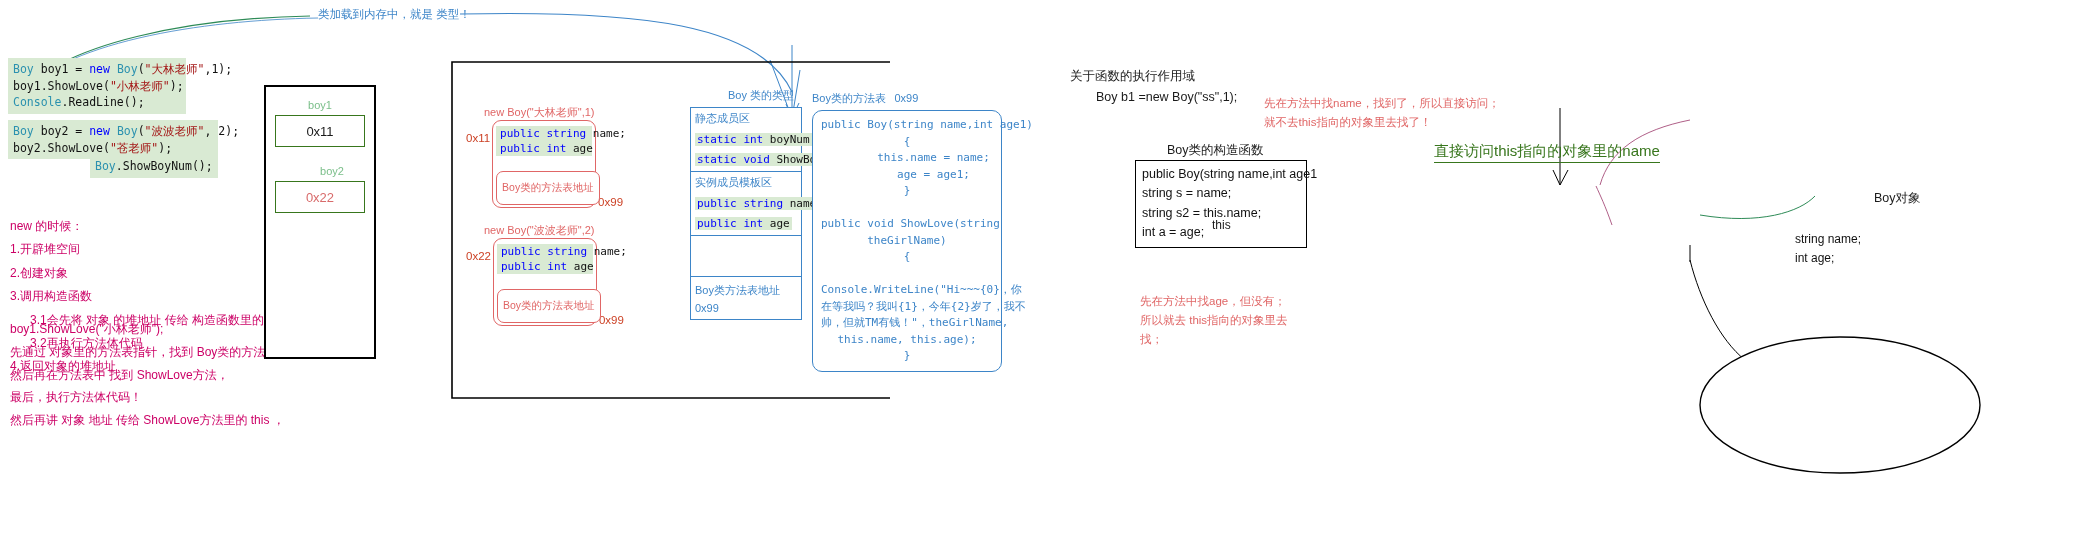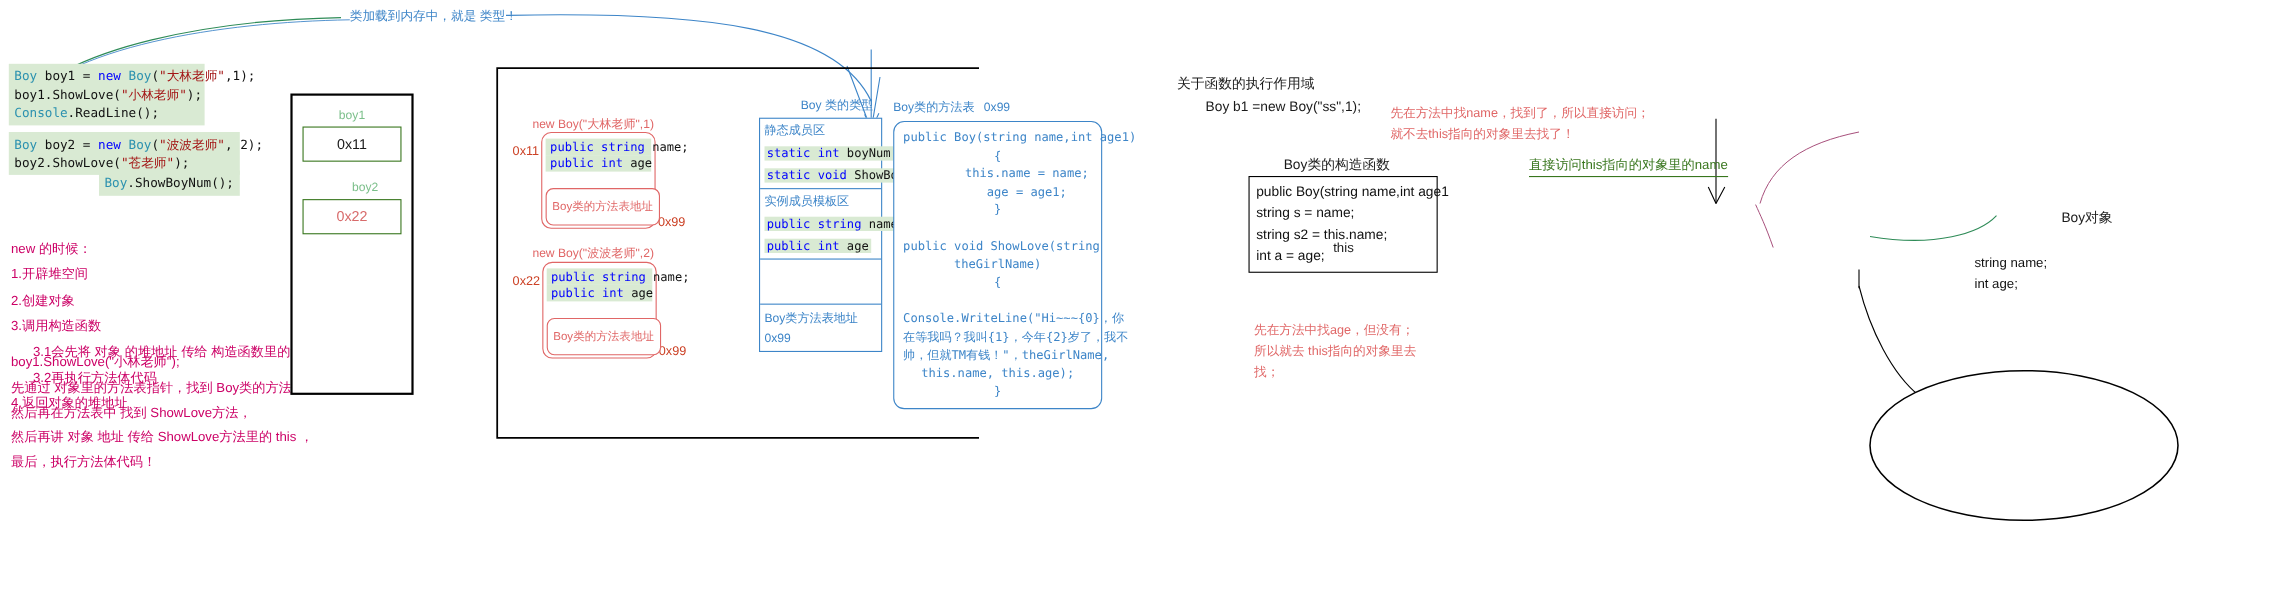--- a/index.html
+++ b/index.html
@@ -47,21 +47,21 @@
 
   
   .mcard{border:1.3px solid #3d85c8;border-radius:10px;background:#fff;
          color:#3d85c8;font-size:11px;line-height:1.5;padding:6px 8px;}
 
   
   .plain{color:#1a1a1a;font-size:12.5px;}
   .ctorbox{border:1.5px solid #000;background:#fff;font-size:12.5px;
            line-height:1.55;padding:4px 6px;color:#111;}
   .rednote{color:#e06666;font-size:11.5px;line-height:1.65;}
-  .greennote{color:#38761d;font-size:12px;}
+  .greennote{color:#38761d;font-size:15px;margin-left:44px;}
   .elltxt{font-size:12px;color:#111;line-height:1.6;}
 
   
   .notes{color:#c06;font-size:12px;line-height:1.95;}
   .notes .ind{padding-left:20px;}
   .notes2{color:#c06;font-size:12px;line-height:1.9;}
 
   .topnote{color:#3d85c8;font-size:11.5px;}
   svg{position:absolute;left:0;top:0;overflow:visible;}
 </style>
@@ -115,22 +115,22 @@
     <div class="nowrap">2.创建对象</div>
     <div class="nowrap">3.调用构造函数</div>
     <div class="nowrap ind">3.1会先将 对象 的堆地址 传给 构造函数里的this</div>
     <div class="nowrap ind">3.2再执行方法体代码</div>
     <div class="nowrap">4.返回对象的堆地址</div>
   </div>
 <div class="abs notes2" id="notes-call" style="left:10px;top:318px;width:262px;">
     <div class="nowrap">boy1.ShowLove("小林老师");</div>
     <div class="nowrap"> 先通过 对象里的方法表指针，找到 Boy类的方法表</div>
     <div class="nowrap">  然后再在方法表中 找到 ShowLove方法，</div>
+    <div class="nowrap">  最后，执行方法体代码！</div>
     <div class="nowrap">  然后再讲 对象 地址 传给 ShowLove方法里的 this ，</div>
-    <div class="nowrap">  最后，执行方法体代码！</div>
   </div>
 
 <div class="abs stackbox" style="left:264px;top:85px;width:108px;height:270px;">
   <div id="stack-slots" style="padding-top:8px;">
       <div class="slotlabel" style="margin-top: 4px;">boy1</div>
       <div class="slot" style="margin: 4px 9px 0px; height: 30px; line-height: 30px;"><span class="slotval slot-dark">0x11</span></div>
       <div class="slotlabel" style="margin-top: 18px; padding-left: 24px;">boy2</div>
       <div class="slot" style="margin: 4px 9px 0px; height: 30px; line-height: 30px;"><span class="slotval slot-red">0x22</span></div>
     </div>
 </div>

